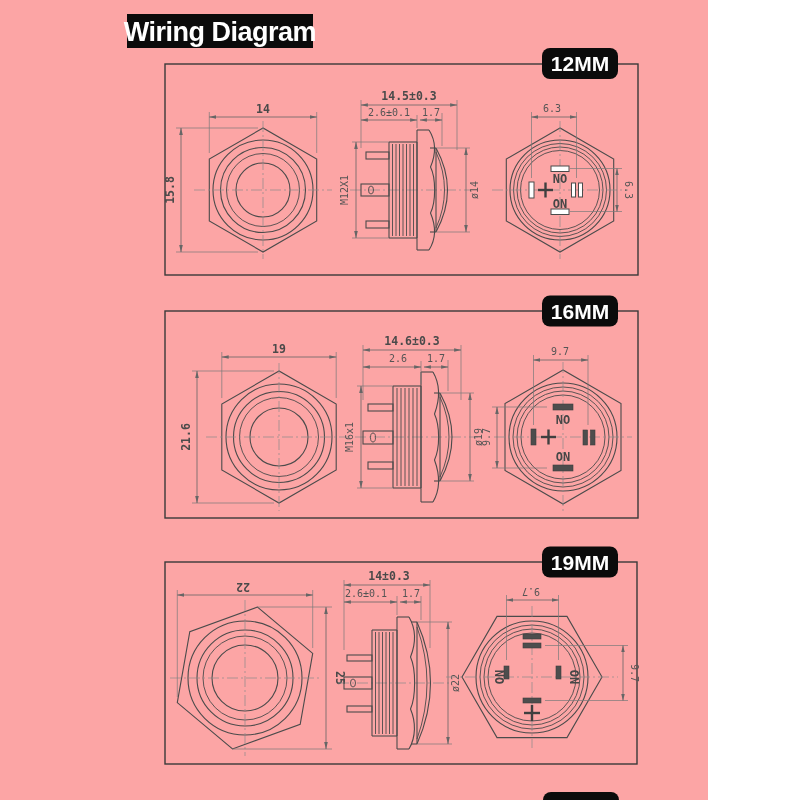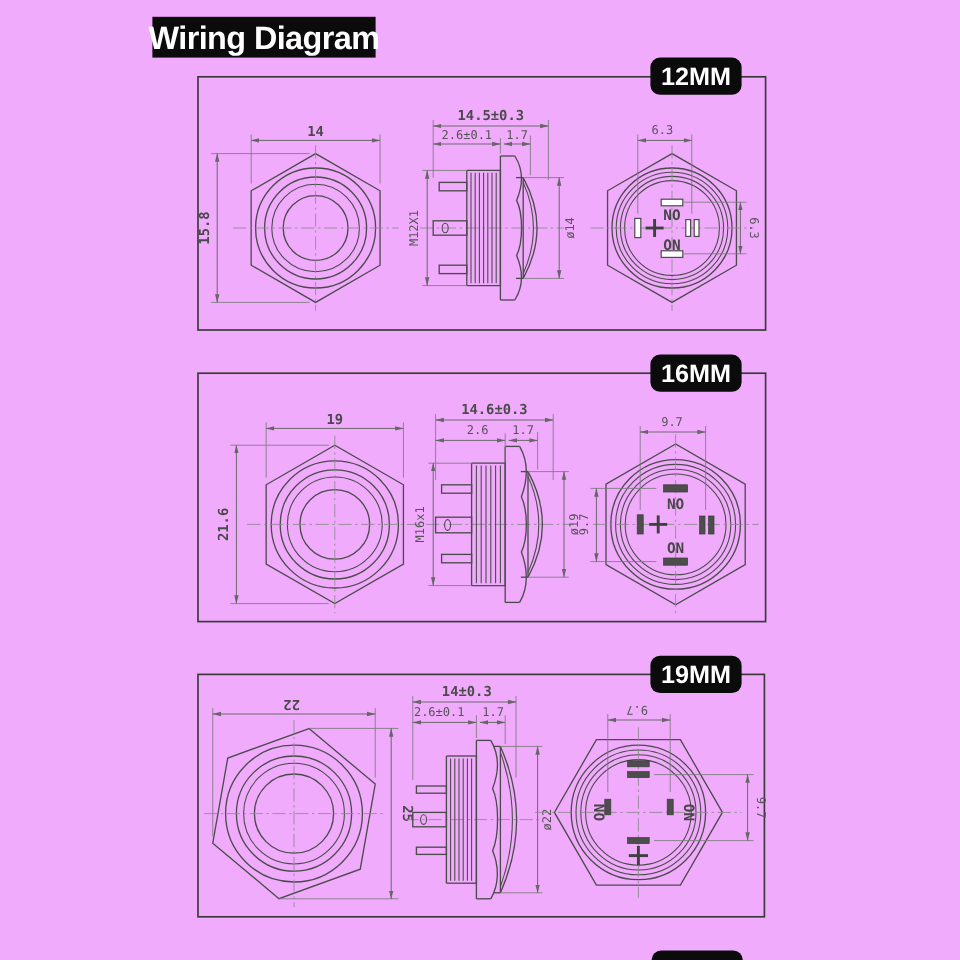--- a/index.html
+++ b/index.html
@@ -1,16 +1,16 @@
 <!DOCTYPE html>
 <html><head>
 <meta charset="utf-8">
 <style>
   html,body{margin:0;padding:0;background:#ffffff;}
-  .page{position:relative;width:800px;height:800px;background:#f0abfc;overflow:hidden;
+  .page{position:relative;width:708px;height:800px;background:#fca5a5;overflow:hidden;
         font-family:"Liberation Sans",sans-serif;}
   svg{position:absolute;left:0;top:0;}
   
   .ln{stroke:#4b4b4b;stroke-width:1.1;fill:none;}
   .ln2{stroke:#4b4b4b;stroke-width:0.9;fill:none;}
   .cl{stroke:#8a8a8a;stroke-width:0.7;fill:none;stroke-dasharray:11 3 2 3;}
   .ext{stroke:#7a7a7a;stroke-width:0.7;}
   .dim{stroke:#666666;stroke-width:0.8;marker-start:url(#arr);marker-end:url(#arr);}
   .dt{font-family:"DejaVu Sans Mono",monospace;font-size:10px;fill:#555555;}
   .dtb{font-family:"DejaVu Sans Mono",monospace;font-size:11.5px;fill:#4a4a4a;font-weight:bold;}

